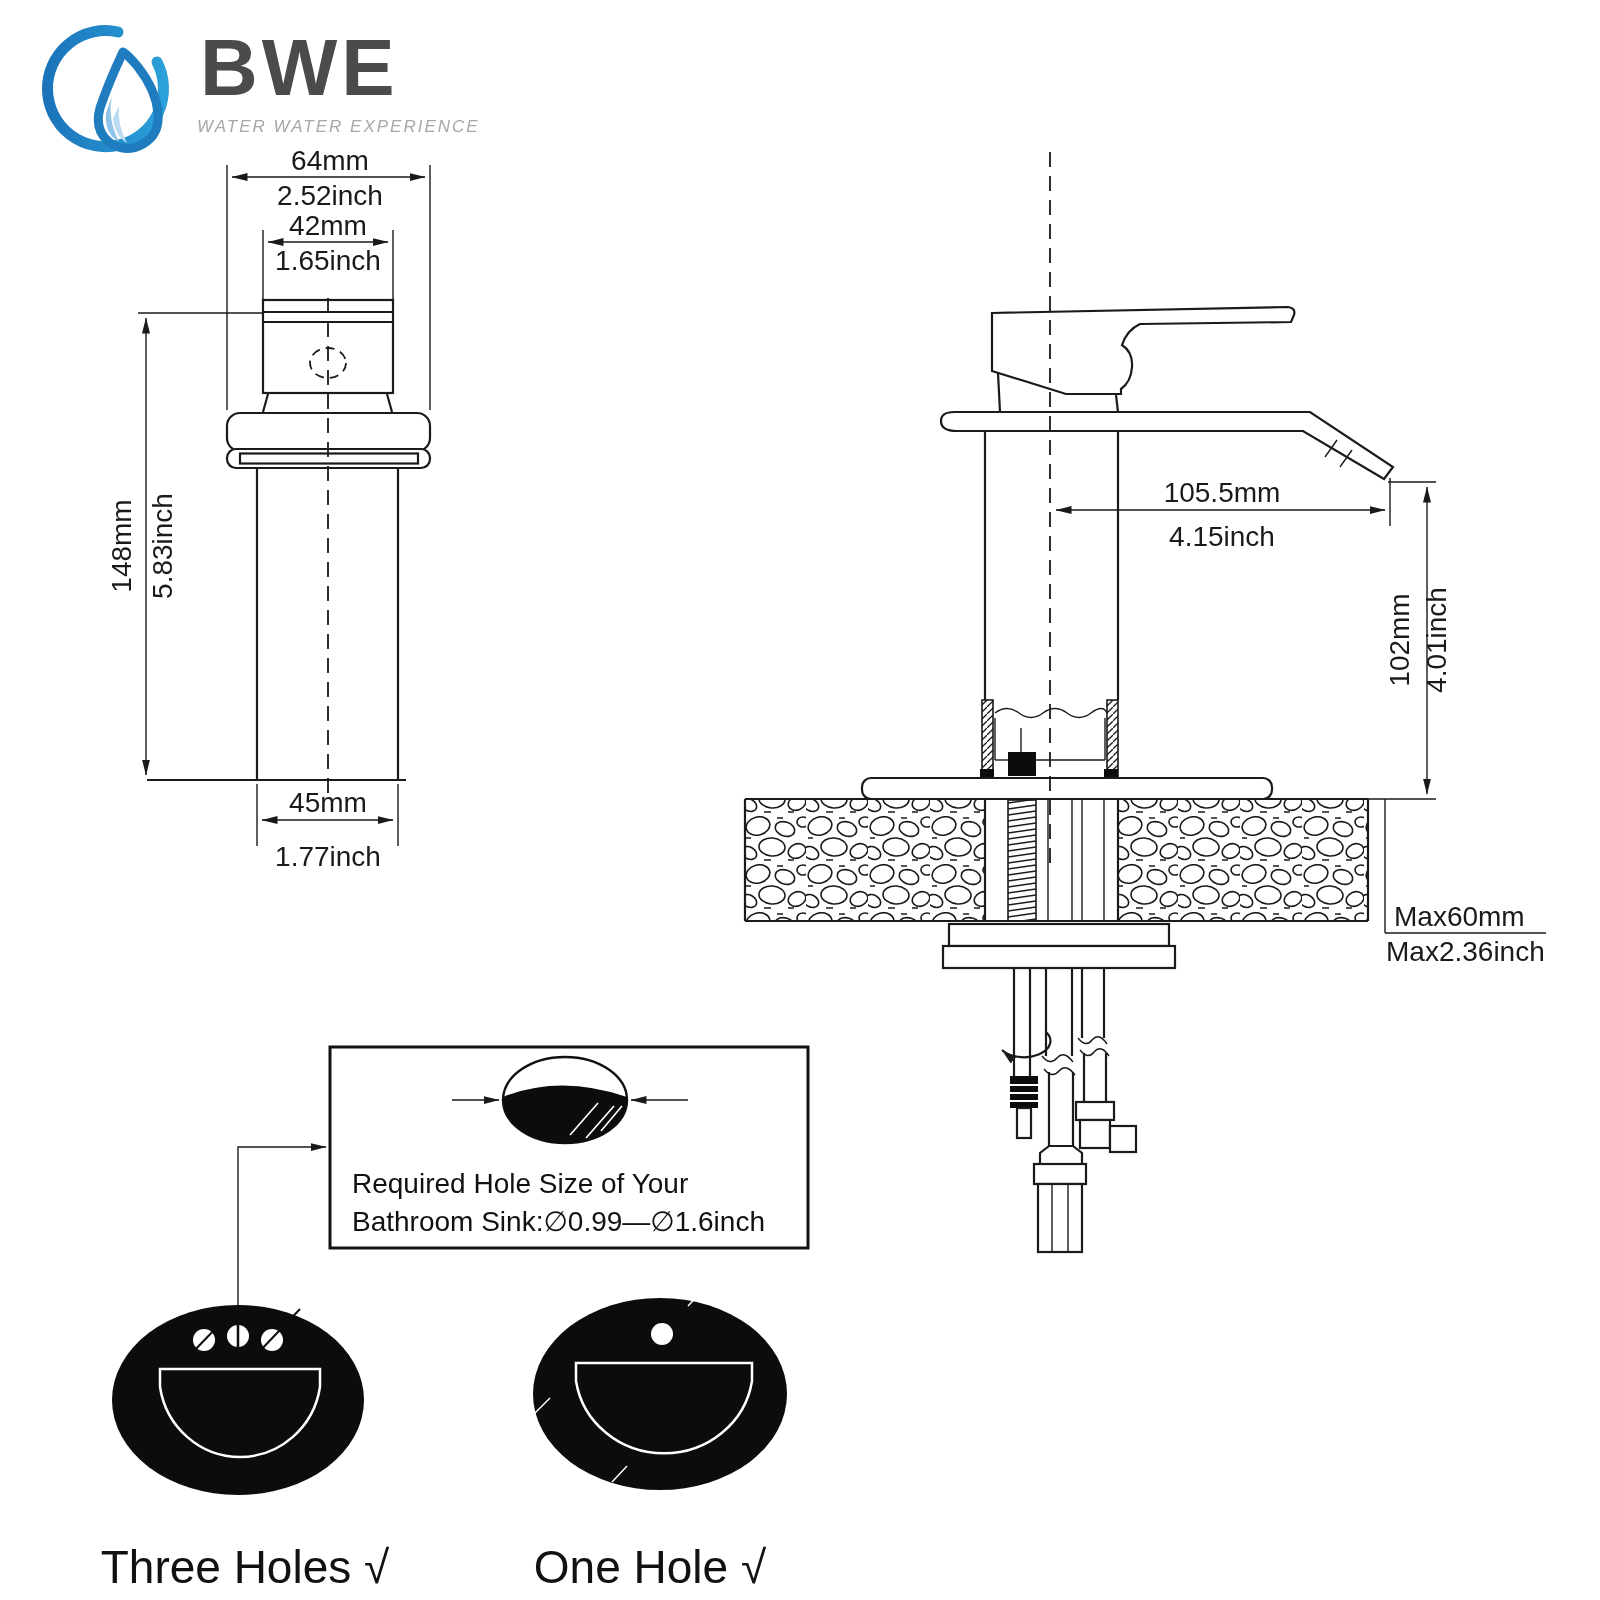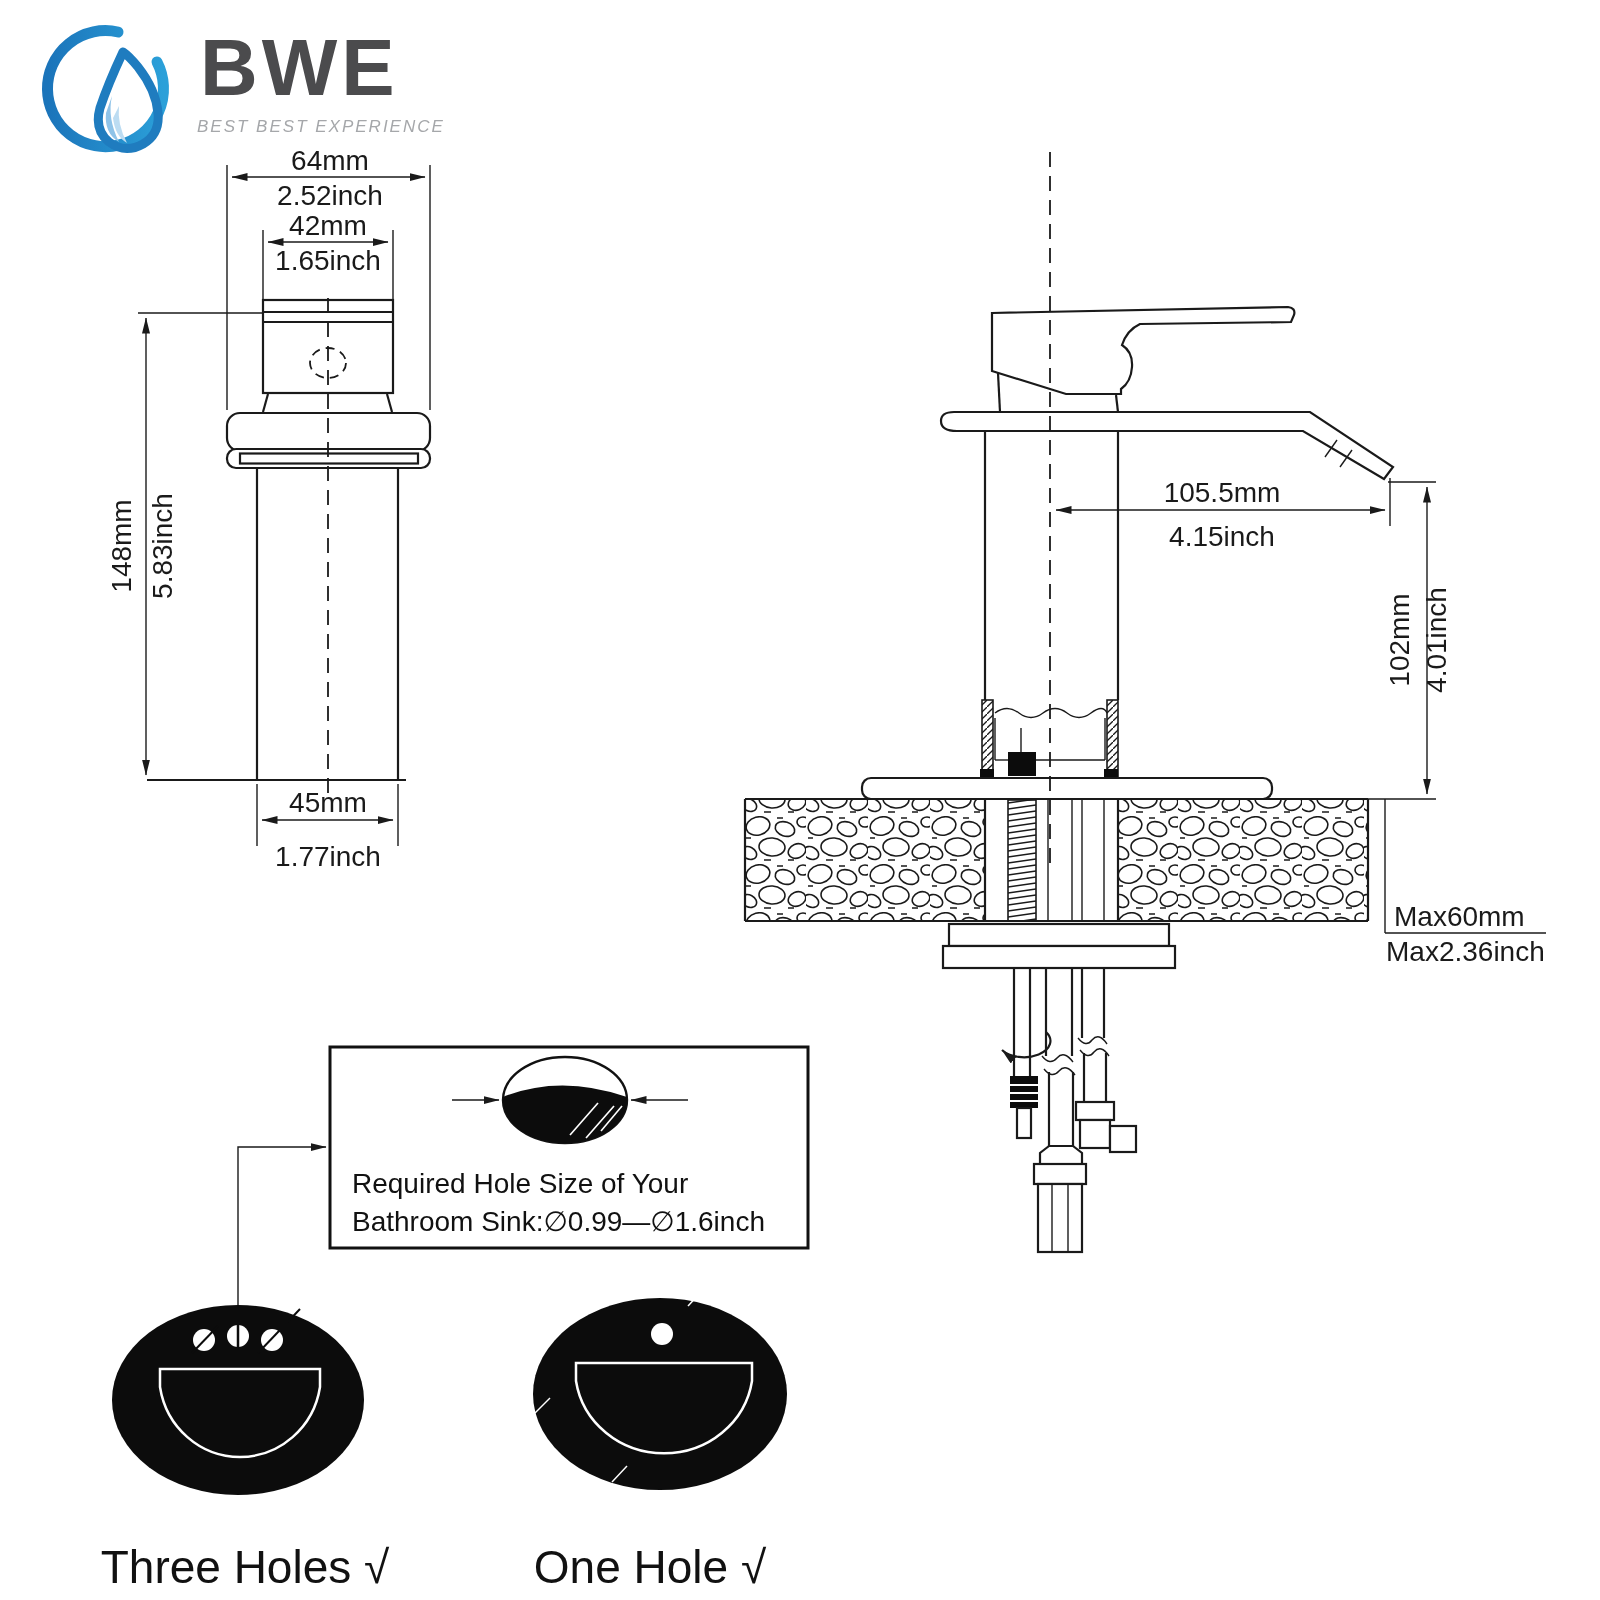--- a/index.html
+++ b/index.html
@@ -32,21 +32,21 @@
       </linearGradient>
     </defs>
     <g>
       <path d="M131,44 A58,58 0 1 1 92,14" fill="none" stroke="url(#lg)" stroke-width="11" stroke-linecap="round"></path>
       <path d="M80,95 Q78,115 93,124 Q81,100 86,78 Z" fill="#8fc3e8" stroke="none"></path>
       <path d="M87,100 Q89,118 101,125 Q91,106 93,88 Z" fill="#bcdcf2" stroke="none"></path>
       <path d="M97,34 Q82,66 74,90 Q68,112 83,124 Q99,136 117,126 Q134,116 132,95 Q130,72 112,49 Q103,38 97,34 Z" fill="none" stroke="#1f7cbf" stroke-width="9" stroke-linejoin="round"></path>
     </g>
   </svg>
   <div class="brand-name">BWE</div>
-  <div class="brand-tag">BEST BEST EXPERIENCE</div>
+  <div class="brand-tag">WATER WATER EXPERIENCE</div>
 
   <svg style="position:absolute;left:0;top:0;" width="1600" height="1600" viewBox="0 0 1600 1600">
     <defs>
       <marker id="arr" viewBox="0 0 16 8" refX="15.5" refY="4" markerWidth="16" markerHeight="8" markerUnits="userSpaceOnUse" orient="auto-start-reverse">
         <path d="M0,0 L16,4 L0,8 Z" fill="#1a1a1a"></path>
       </marker>
       <pattern id="agg" width="62" height="48" patternUnits="userSpaceOnUse">
         <g stroke="#1a1a1a" stroke-width="1.6" fill="#fff">
           <ellipse cx="14" cy="10" rx="12" ry="9" transform="rotate(-15 14 10)"></ellipse>
           <ellipse cx="41" cy="13" rx="10" ry="7" transform="rotate(18 41 13)"></ellipse>

